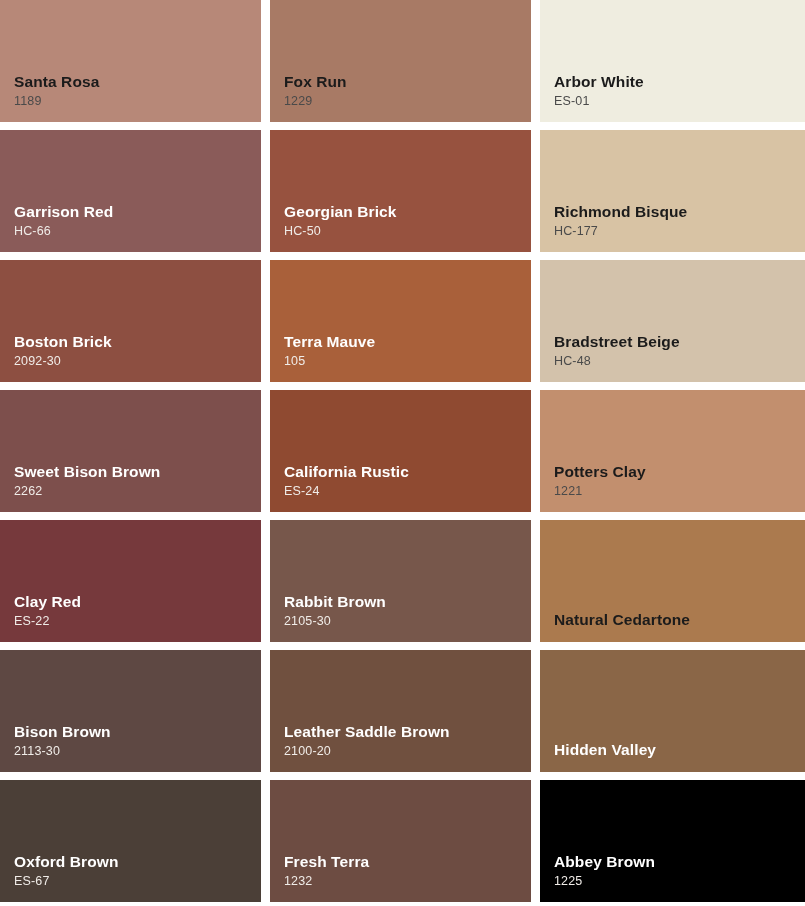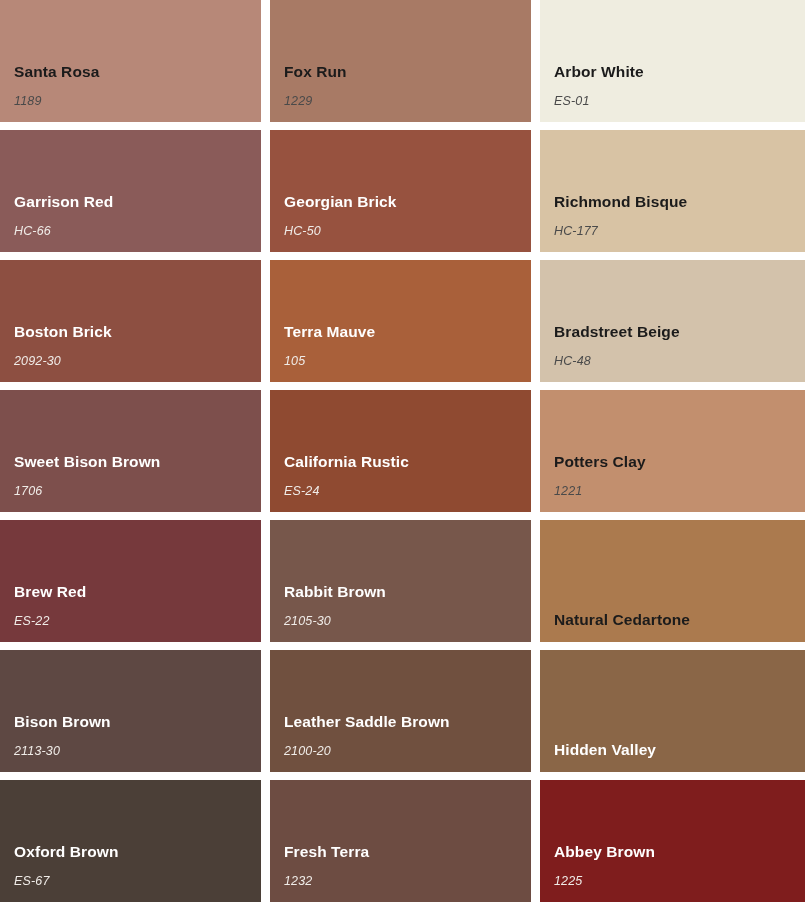--- a/index.html
+++ b/index.html
@@ -46,24 +46,23 @@
     line-height: 1.25;
     letter-spacing: 0.1px;
     white-space: nowrap;
   }
 
   .swatch-code {
     display: block;
     font-size: 12.5px;
     font-weight: normal;
     line-height: 1.3;
-    margin-top: 11px;
+    margin-top: 1px;
     letter-spacing: 0.15px;
     white-space: nowrap;
-    font-style: italic;
   }
 
   .text-light .swatch-name { color: #ffffff; }
   .text-light .swatch-code { color: #f0ece8; }
 
   .text-dark .swatch-name { color: #1b1b1b; }
   .text-dark .swatch-code { color: #4a4a4a; }
 </style>
 </head>
 <body>
@@ -119,38 +118,38 @@
     </div>
     <div class="swatch text-dark" style="background-color: rgb(211, 194, 171);">
       <div class="swatch-text">
         <span class="swatch-name">Bradstreet Beige</span>
         <span class="swatch-code">HC-48</span>
       </div>
     </div>
     <div class="swatch text-light" style="background-color: rgb(125, 79, 76);">
       <div class="swatch-text">
         <span class="swatch-name">Sweet Bison Brown</span>
-        <span class="swatch-code">1706</span>
+        <span class="swatch-code">2262</span>
       </div>
     </div>
     <div class="swatch text-light" style="background-color: rgb(143, 74, 49);">
       <div class="swatch-text">
         <span class="swatch-name">California Rustic</span>
         <span class="swatch-code">ES-24</span>
       </div>
     </div>
     <div class="swatch text-dark" style="background-color: rgb(194, 143, 110);">
       <div class="swatch-text">
         <span class="swatch-name">Potters Clay</span>
         <span class="swatch-code">1221</span>
       </div>
     </div>
     <div class="swatch text-light" style="background-color: rgb(118, 57, 60);">
       <div class="swatch-text">
-        <span class="swatch-name">Brew Red</span>
+        <span class="swatch-name">Clay Red</span>
         <span class="swatch-code">ES-22</span>
       </div>
     </div>
     <div class="swatch text-light" style="background-color: rgb(119, 87, 75);">
       <div class="swatch-text">
         <span class="swatch-name">Rabbit Brown</span>
         <span class="swatch-code">2105-30</span>
       </div>
     </div>
     <div class="swatch text-dark" style="background-color: rgb(171, 122, 78);">
@@ -180,19 +179,19 @@
         <span class="swatch-name">Oxford Brown</span>
         <span class="swatch-code">ES-67</span>
       </div>
     </div>
     <div class="swatch text-light" style="background-color: rgb(109, 76, 66);">
       <div class="swatch-text">
         <span class="swatch-name">Fresh Terra</span>
         <span class="swatch-code">1232</span>
       </div>
     </div>
-    <div class="swatch text-light" style="background-color: #7f1d1d;">
+    <div class="swatch text-light" style="background-color: #000000;">
       <div class="swatch-text">
         <span class="swatch-name">Abbey Brown</span>
         <span class="swatch-code">1225</span>
       </div>
     </div>
   </div>
 
 </body></html>

